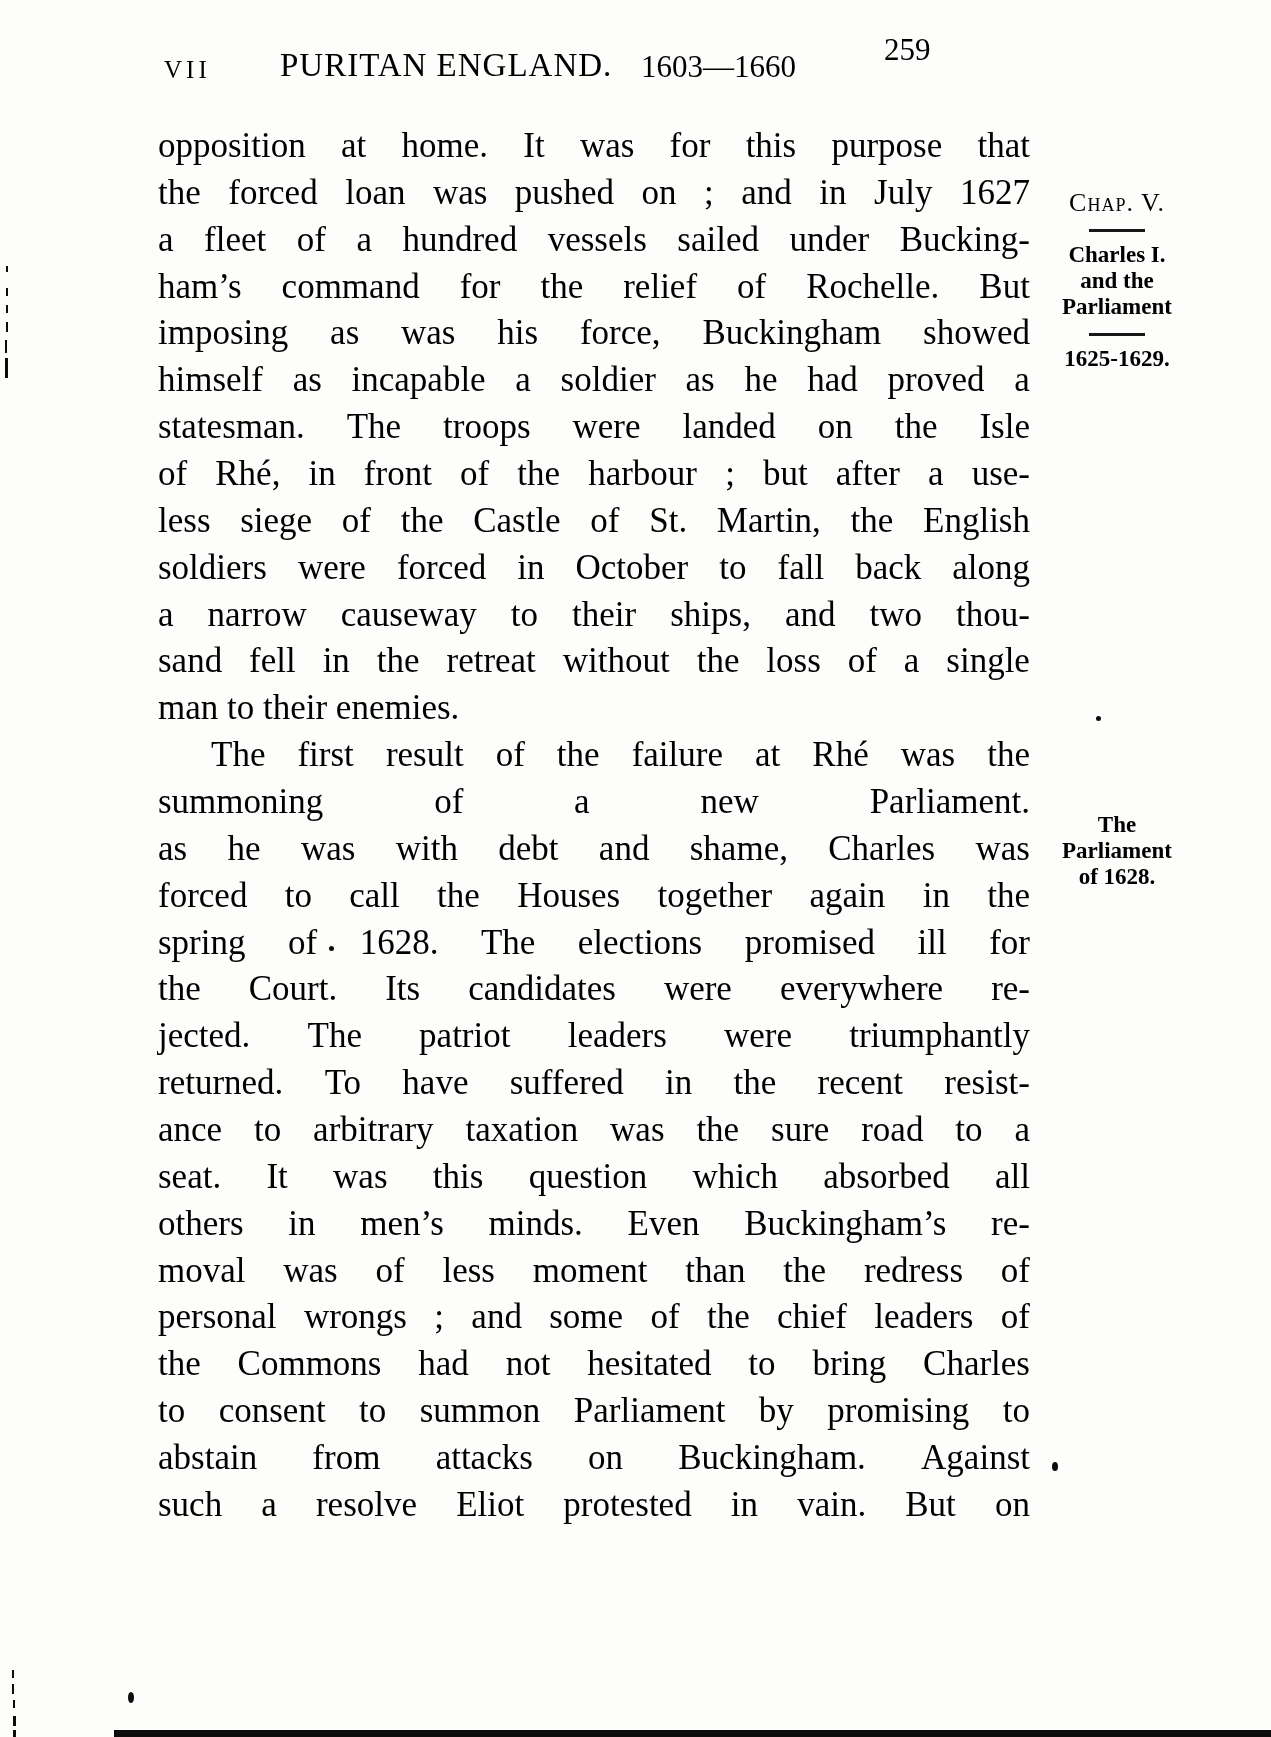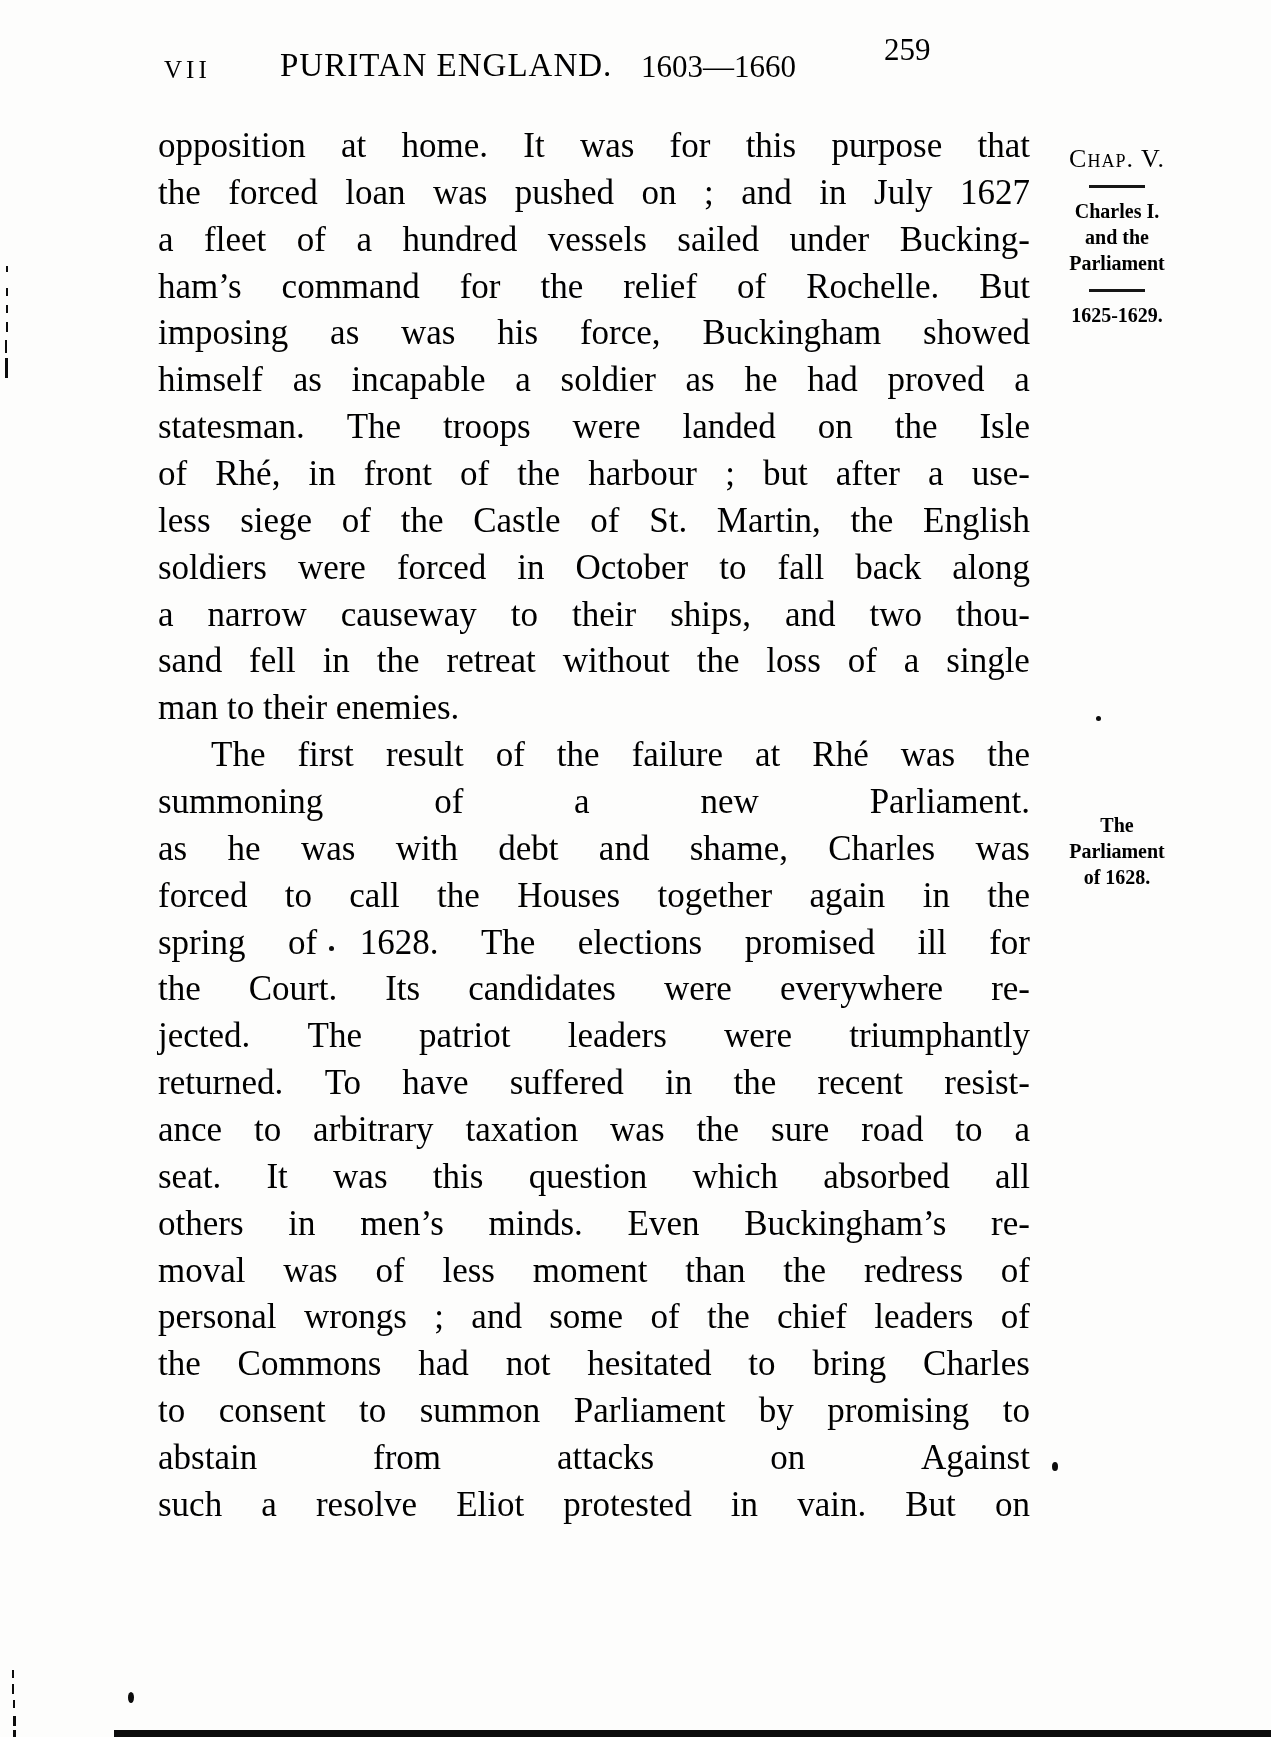--- a/index.html
+++ b/index.html
@@ -45,30 +45,31 @@
     position: absolute;
     left: 1038px;
     width: 158px;
     text-align: center;
     line-height: 1;
   }
   .mn-chap {
     font-variant: small-caps;
     font-size: 26px;
     letter-spacing: 1px;
+    margin-top: 44px;
   }
   .mn-rule {
     width: 56px;
     height: 3px;
     background: #161616;
     margin: 13px auto 10px auto;
   }
   .mn-line {
     font-weight: bold;
-    font-size: 20px;
+    font-size: 23px;
     line-height: 26px;
   }
   .note-1 { top: 146px; }
   .note-2 { top: 812px; }
 
   
   .artifact { position: absolute; background: #0c0c0c; }
   .dash { width: 2px; }
   .round { border-radius: 50%; }
   .bottom-bar { left: 114px; top: 1730px; width: 1157px; height: 7px; }
@@ -372,20 +373,21 @@
         <span>Parliament</span>
         <span>by</span>
         <span>promising</span>
         <span>to</span>
       </div>
       <div class="line just">
         <span>abstain</span>
         <span>from</span>
         <span>attacks</span>
         <span>on</span>
+        <span>Buckingham.</span>
         <span>Against</span>
       </div>
       <div class="line just">
         <span>such</span>
         <span>a</span>
         <span>resolve</span>
         <span>Eliot</span>
         <span>protested</span>
         <span>in</span>
         <span>vain.</span>

